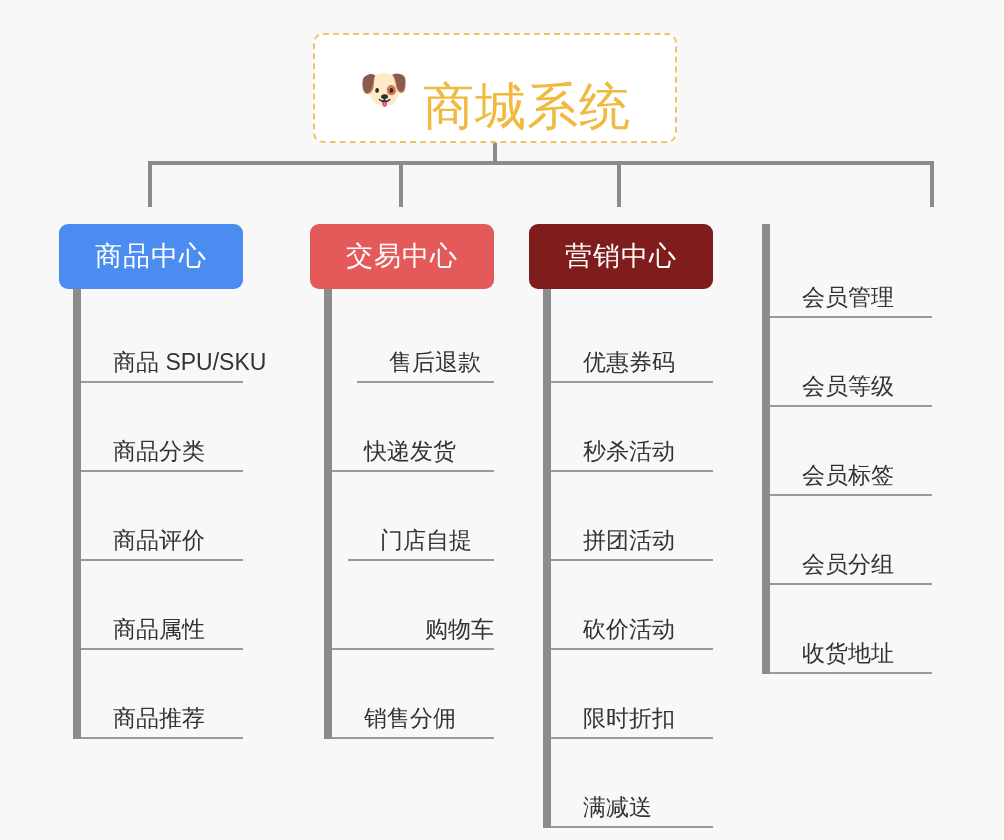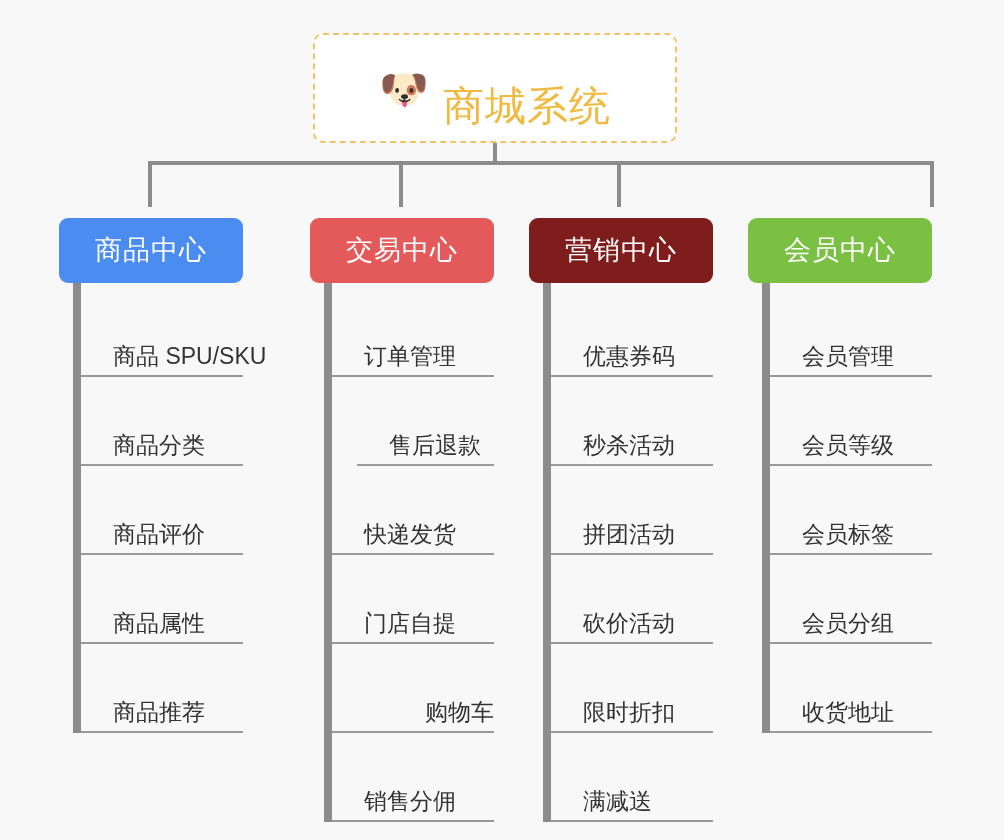--- a/index.html
+++ b/index.html
@@ -38,21 +38,21 @@
     gap: 14px;
   }
   .root-icon {
     font-size: 40px;
     line-height: 1;
     display: block;
     position: relative;
     top: 1px;
   }
   .root-title {
-    font-size: 41px;
+    font-size: 51px;
     color: #f0b93f;
     letter-spacing: 1px;
     white-space: nowrap;
     line-height: 1;
     margin-top: 36px;
   }
 
   
   .line {
     position: absolute;
@@ -76,21 +76,21 @@
   
   .drop { top: 161px; height: 46px; }
   .drop-0 { left: 148px; }
   .drop-1 { left: 399px; }
   .drop-2 { left: 617px; }
   .drop-3 { left: 930px; }
 
   
   .column {
     position: absolute;
-    top: 218px;
+    top: 224px;
     width: 184px;
   }
   .col-0 { left: 59px; }
   .col-1 { left: 310px; }
   .col-2 { left: 529px; }
   .col-3 { left: 748px; }
 
   .cat-header {
     height: 65px;
     border-radius: 9px;
@@ -164,30 +164,27 @@
           <span class="item-label">商品推荐</span>
         </div>
     </div>
   </div>
 
   <div class="column col-1">
     <div class="cat-header" style="background: rgb(228, 89, 90);">
       <span>交易中心</span>
     </div>
     <div class="items" style="border-left-color: rgb(140, 140, 140);">
-      <div class="item" style="border-bottom-color: rgb(154, 154, 154);">
-          <span class="item-label">订单管理</span>
-        </div>
       <div class="item" style="border-bottom-color: rgb(154, 154, 154); margin-left: 25px;">
           <span class="item-label">售后退款</span>
         </div>
       <div class="item" style="border-bottom-color: rgb(154, 154, 154);">
           <span class="item-label">快递发货</span>
         </div>
-      <div class="item" style="border-bottom-color: rgb(154, 154, 154);">
+      <div class="item" style="border-bottom-color: rgb(154, 154, 154); margin-left: 16px;">
           <span class="item-label">门店自提</span>
         </div>
       <div class="item" style="border-bottom-color: rgb(154, 154, 154); justify-content: flex-end;">
           <span class="item-label">购物车</span>
         </div>
       <div class="item" style="border-bottom-color: rgb(154, 154, 154);">
           <span class="item-label">销售分佣</span>
         </div>
     </div>
   </div>
@@ -212,23 +209,20 @@
       <div class="item" style="border-bottom-color: rgb(154, 154, 154);">
           <span class="item-label">限时折扣</span>
         </div>
       <div class="item" style="border-bottom-color: rgb(154, 154, 154);">
           <span class="item-label">满减送</span>
         </div>
     </div>
   </div>
 
   <div class="column col-3">
-    <div class="cat-header" style="background: rgb(122, 193, 67);">
-      <span>会员中心</span>
-    </div>
     <div class="items" style="border-left-color: rgb(140, 140, 140); text-align: right;">
       <div class="item" style="border-bottom-color: rgb(154, 154, 154);">
           <span class="item-label">会员管理</span>
         </div>
       <div class="item" style="border-bottom-color: rgb(154, 154, 154);">
           <span class="item-label">会员等级</span>
         </div>
       <div class="item" style="border-bottom-color: rgb(154, 154, 154);">
           <span class="item-label">会员标签</span>
         </div>

